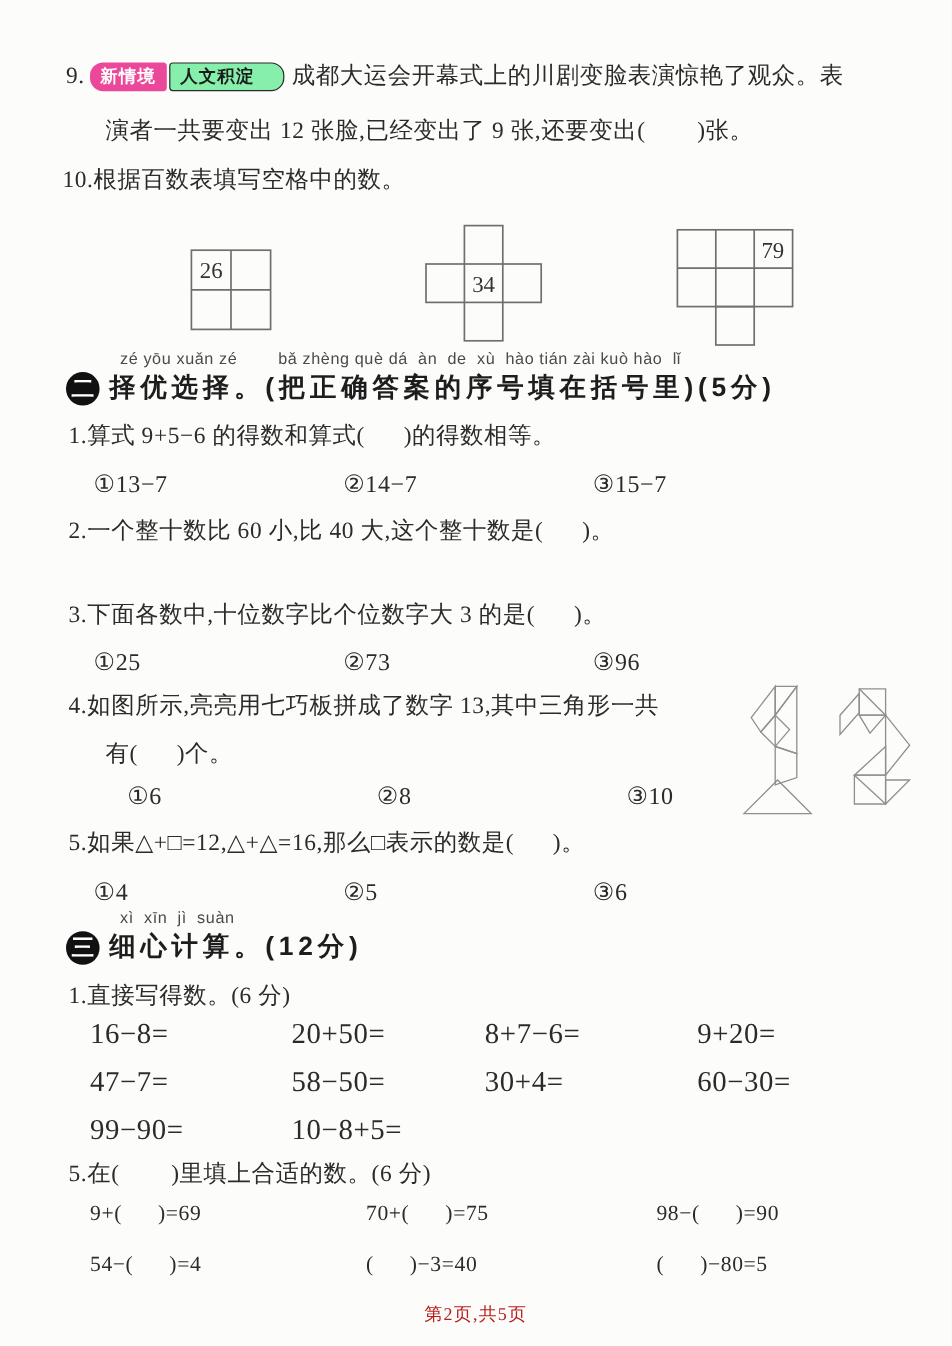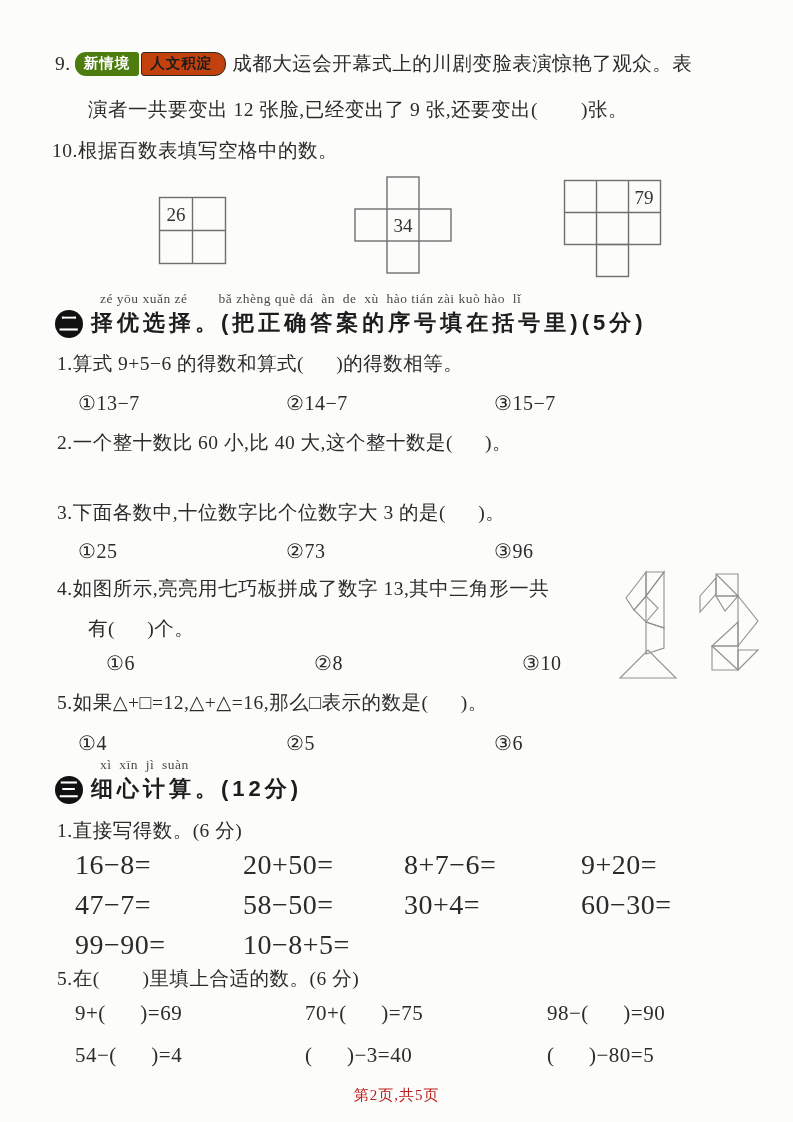--- a/index.html
+++ b/index.html
@@ -5,68 +5,68 @@
   html,body { margin:0; padding:0; }
   body { background:#e9e9e7; font-family:"Liberation Serif","DejaVu Serif",serif; }
   .page {
     position:relative; width:793px; height:1122px; margin:0 auto;
     background:#fcfcfa; color:#2b2b2b; overflow:hidden;
   }
   .abs { position:absolute; }
   .cn { font-size:19.5px; line-height:24px; letter-spacing:0.5px; white-space:pre; }
   .badge-row { display:flex; align-items:center; gap:0; }
   .badge-dark {
-    display:inline-block; background:#4d7c0f; color:#fff;
+    display:inline-block; background:#ec4899; color:#fff;
     border-radius:11px 3px 3px 11px; padding:2px 9px 3px 9px;
     font-size:14.5px; font-weight:bold; font-family:"Liberation Sans","DejaVu Sans",sans-serif;
     letter-spacing:1px;
   }
   .badge-outline {
-    display:inline-block; background:#c2410c; color:#1c1c1c;
+    display:inline-block; background:#86efac; color:#1c1c1c;
     border:1.6px solid #2a2a2a; border-radius:3px 11px 11px 3px;
-    padding:1px 13px 2px 8px; margin-left:2px;
+    padding:1px 24px 2px 8px; margin-left:2px;
     font-size:14.5px; font-weight:bold; font-family:"Liberation Sans","DejaVu Sans",sans-serif;
     letter-spacing:1px;
   }
   .sec-icon {
     width:28px; height:28px; border-radius:50%; background:#111; color:#fff;
     display:flex; align-items:center; justify-content:center;
     font-size:19px; font-weight:bold; font-family:"DejaVu Sans",sans-serif;
   }
   .sec-title { font-size:22px; font-weight:bold; letter-spacing:4px; white-space:pre;
     font-family:"Liberation Sans","DejaVu Sans",sans-serif; color:#1d1d1d; }
   .pinyin { font-size:13.5px; color:#4a4a4a; white-space:pre;
-    font-family:Liberation Serif, serif; letter-spacing:0.5px; }
+    font-family:Liberation Sans, sans-serif; letter-spacing:0.5px; }
   .opts { display:grid; grid-template-columns:208px 208px auto; font-size:20px;
     letter-spacing:0.5px; white-space:pre; }
   .calc-grid1 { display:grid; grid-template-columns:168px 161px 177px auto;
-    grid-auto-rows:40px; font-size:28px; white-space:pre; letter-spacing:0.5px; }
+    grid-auto-rows:40px; font-size:24px; white-space:pre; letter-spacing:0.5px; }
   .calc-grid2 { display:grid; grid-template-columns:230px 242px auto;
-    grid-auto-rows:42px; font-size:21px; white-space:pre; letter-spacing:0.5px; }
+    grid-auto-rows:42px; font-size:18px; white-space:pre; letter-spacing:0.5px; }
   .footer { width:100%; text-align:center; font-size:15px; color:#b91c1c; letter-spacing:1px; }
   svg text { font-family:"Liberation Serif","DejaVu Serif",serif; fill:#333; }
   .shape { stroke:#6f6f6f; fill:none; stroke-width:1.4; }
   .tangram { stroke:#8f8f8f; fill:none; stroke-width:1.1; }
 </style>
 </head>
 <body>
 
 <div class="page">
 
   <div class="abs badge-row" style="left:55px; top:52px;">
     <span class="cn" style="margin-right:4px;">9.</span>
     <span class="badge-dark">新情境</span>
     <span class="badge-outline">人文积淀</span>
     <span class="cn" style="margin-left:6px;">成都大运会开幕式上的川剧变脸表演惊艳了观众。表</span>
   </div>
   <div class="abs cn" style="left:88px; top:98px;">演者一共要变出 12 张脸,已经变出了 9 张,还要变出(        )张。</div>
 
   <div class="abs cn" style="left:52px; top:139px;"><span>10.</span><span>根据百数表填写空格中的数。</span></div>
 
-  <div class="abs" style="left:0; top:171px; width:657px; height:127px;">
+  <div class="abs" style="left:0; top:182px; width:657px; height:127px;">
     <svg class="abs" style="left:158px; top:25px;" width="70" height="70">
       <g class="shape">
         <rect x="1.5" y="1.5" width="66" height="66"></rect>
         <line x1="34.5" y1="1.5" x2="34.5" y2="67.5"></line>
         <line x1="1.5" y1="34.5" x2="67.5" y2="34.5"></line>
       </g>
       <text x="18" y="25" font-size="19" text-anchor="middle">26</text>
     </svg>
     <svg class="abs" style="left:353px; top:4px;" width="100" height="100">
       <g class="shape">

